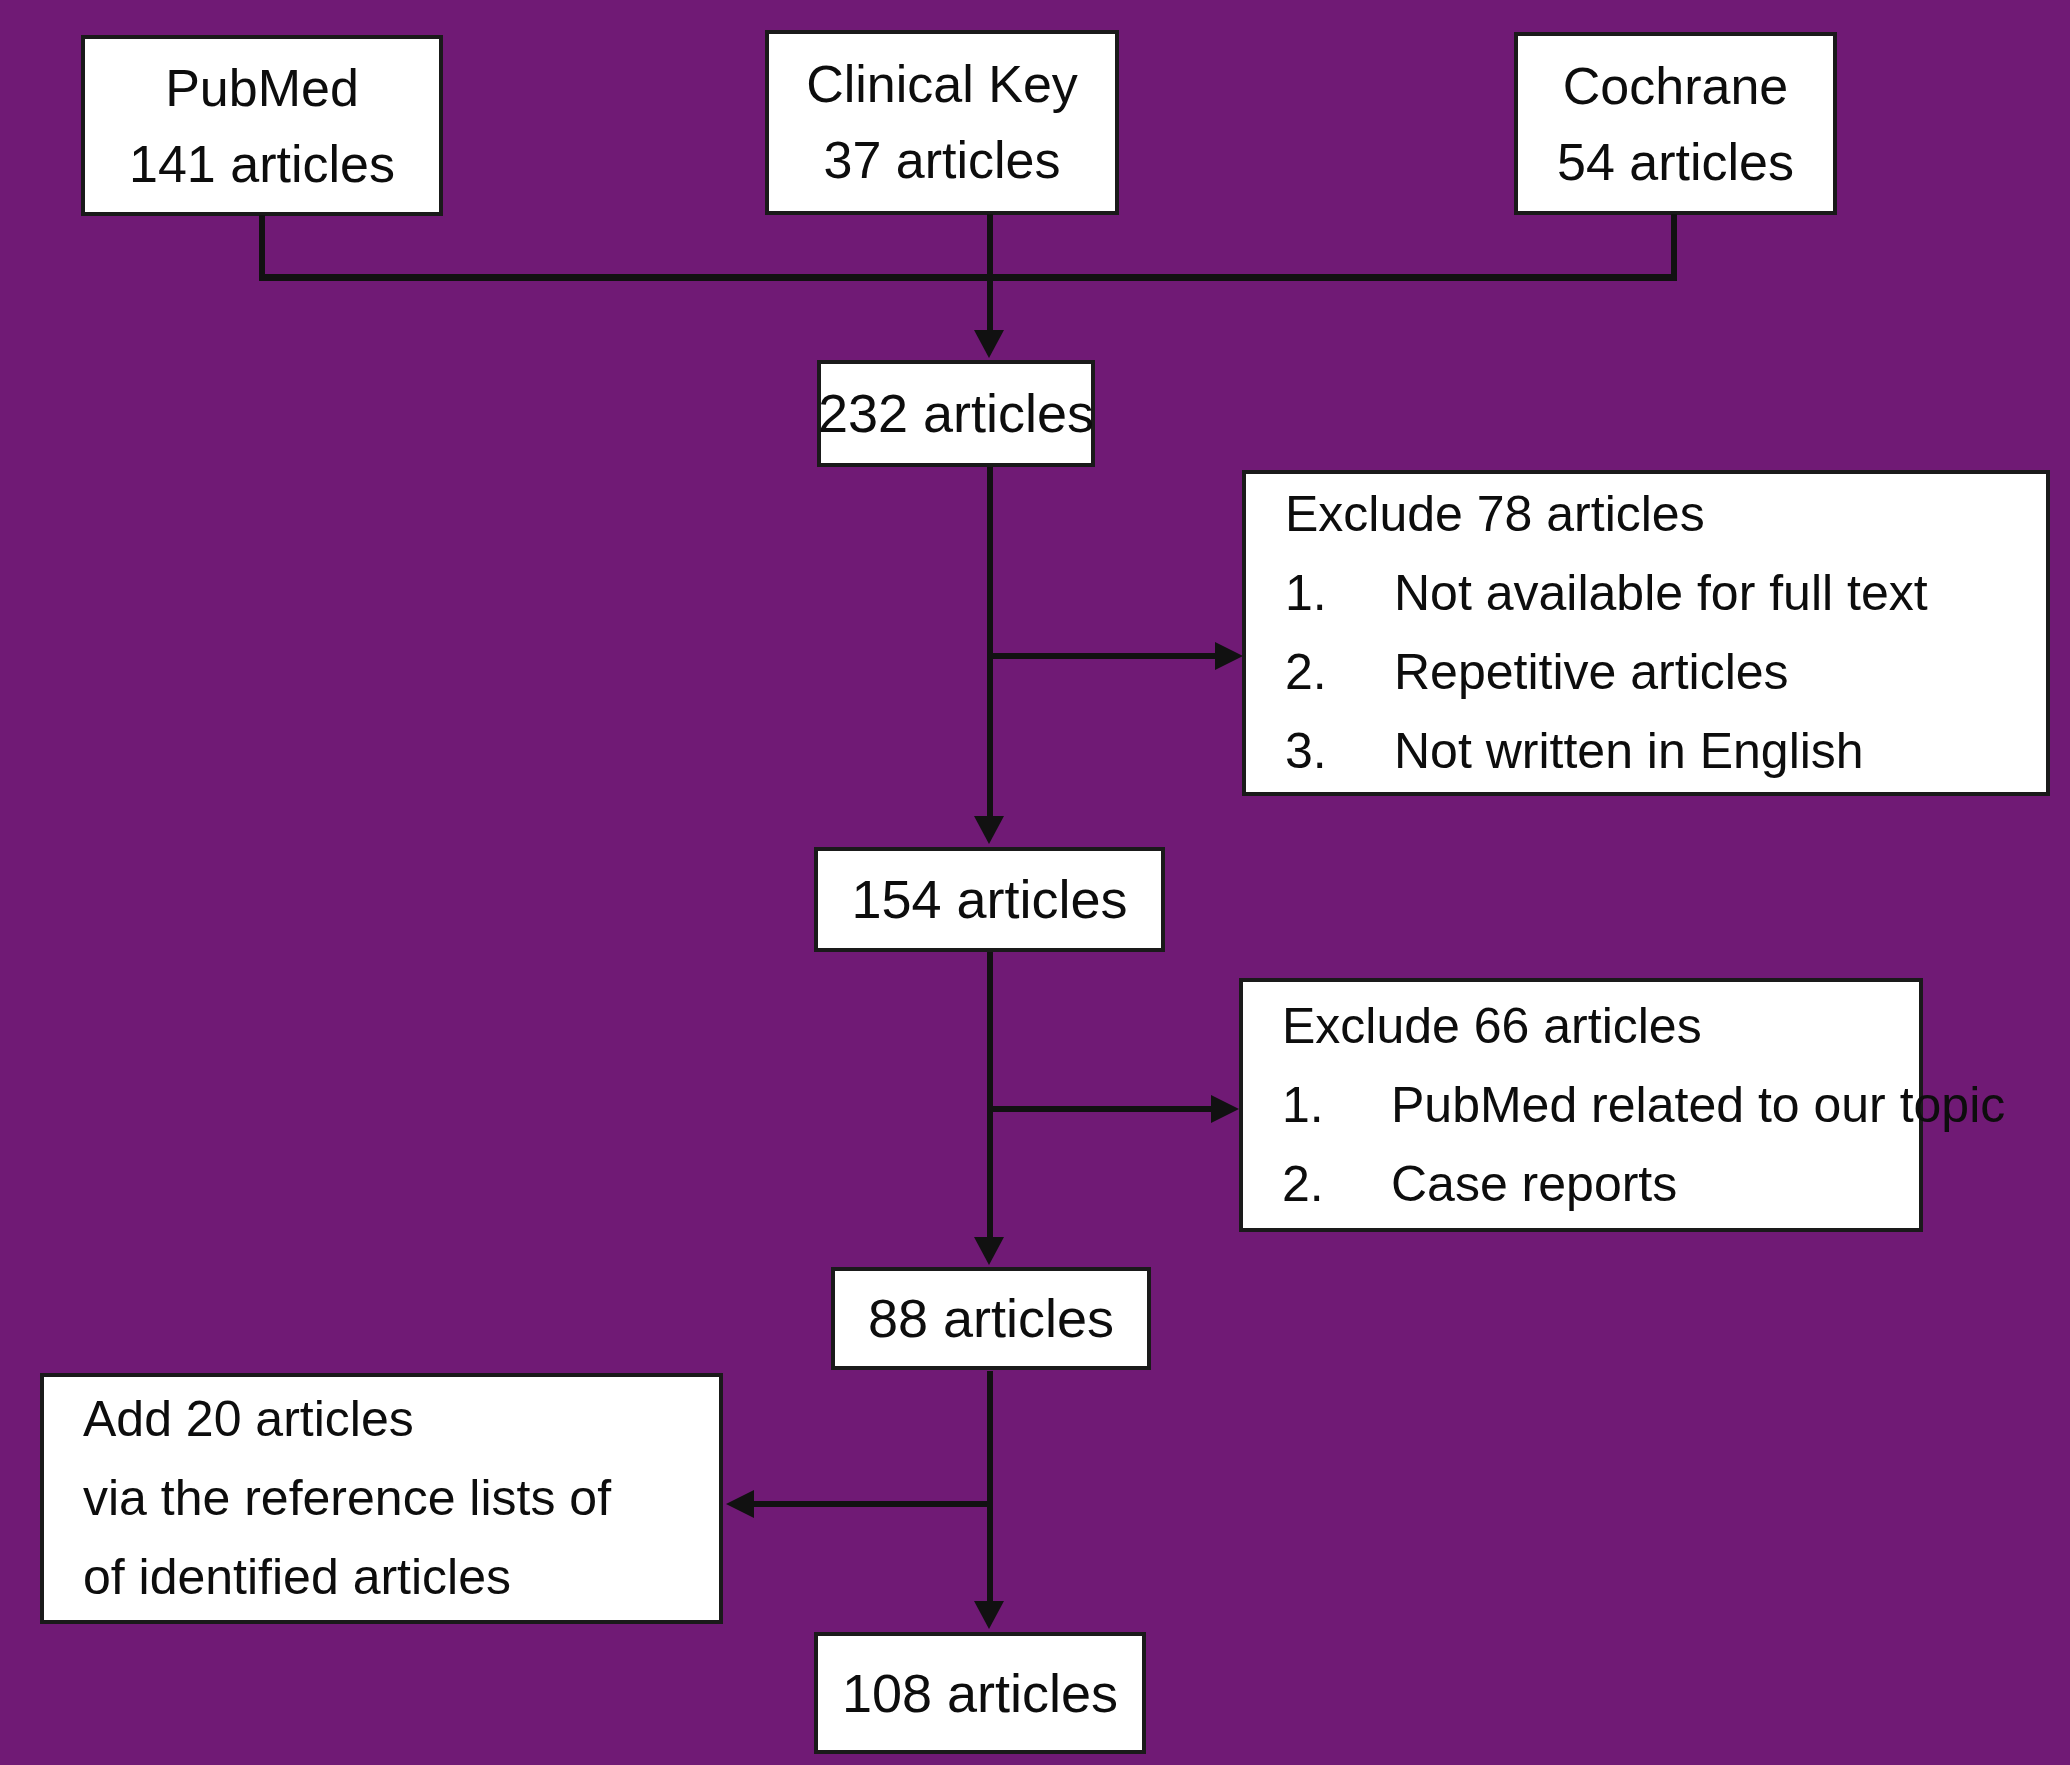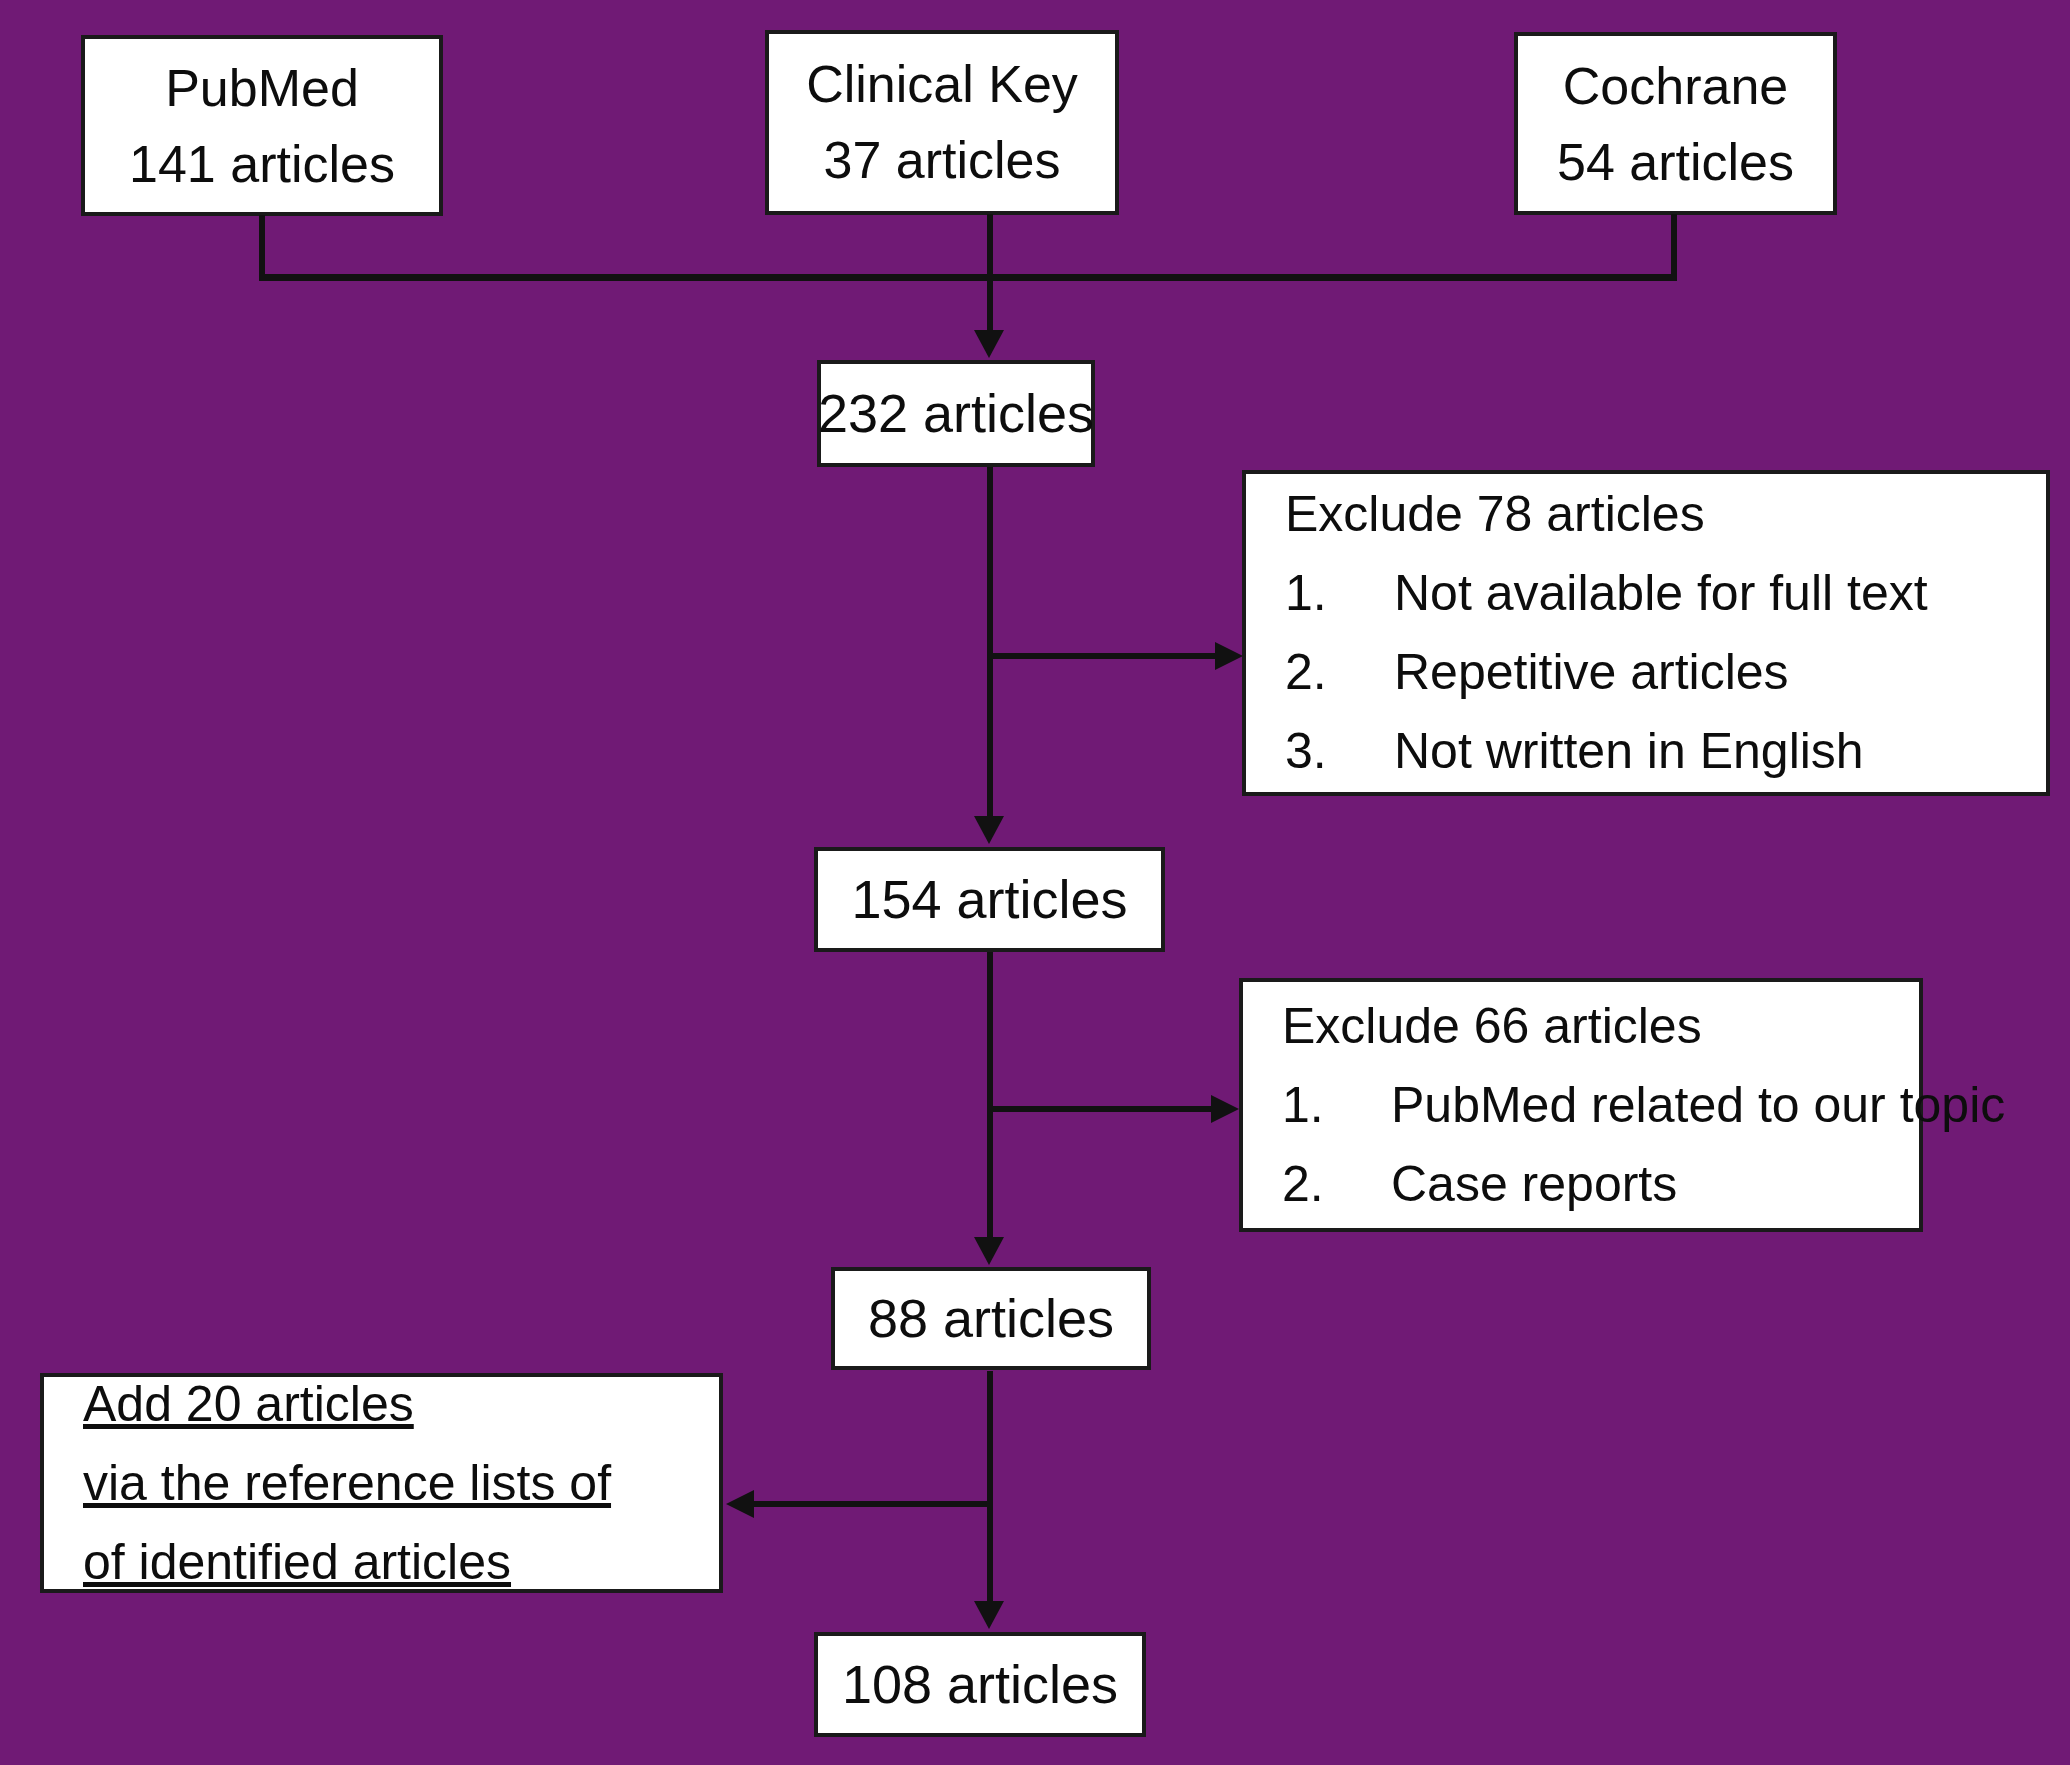--- a/index.html
+++ b/index.html
@@ -134,24 +134,24 @@
 
   <div class="node centered small" style="left:831px; top:1267px; width:320px; height:103px;">
     <div class="line">88 articles</div>
   </div>
 
   <div class="cline" style="left:987px; top:1371px; width:5.5px; height:233px;"></div>
   <div class="arrowhead down" style="left:974px; top:1601px;"></div>
   <div class="cline" style="left:754px; top:1501px; width:236px; height:5.5px;"></div>
   <div class="arrowhead left" style="left:726px; top:1490px;"></div>
 
-  <div class="node lefty" style="left:40px; top:1373px; width:683px; height:220px;text-decoration:underline;">
+  <div class="node lefty" style="left:40px; top:1373px; width:683px; height:251px;">
     <div class="line">Add 20 articles</div>
     <div class="line">via the reference lists of</div>
     <div class="line">of identified articles</div>
   </div>
 
-  <div class="node centered small" style="left:814px; top:1632px; width:332px; height:105px;">
+  <div class="node centered small" style="left:814px; top:1632px; width:332px; height:122px;">
     <div class="line">108 articles</div>
   </div>
 
 </div>
 
 
 </body></html>

